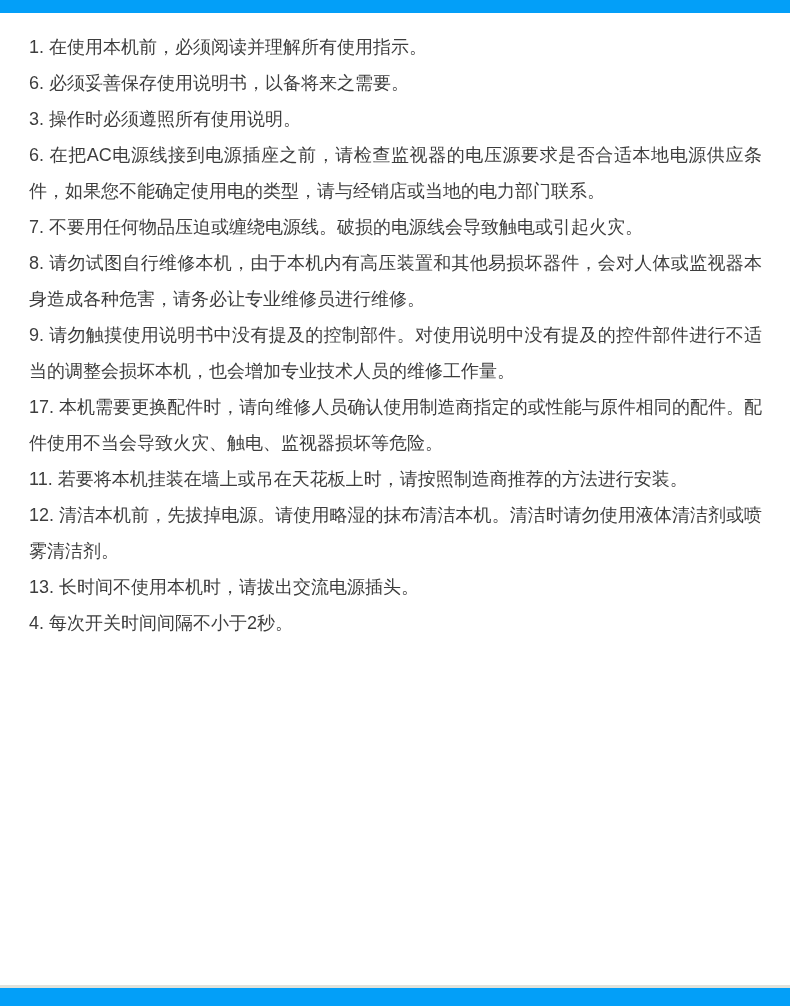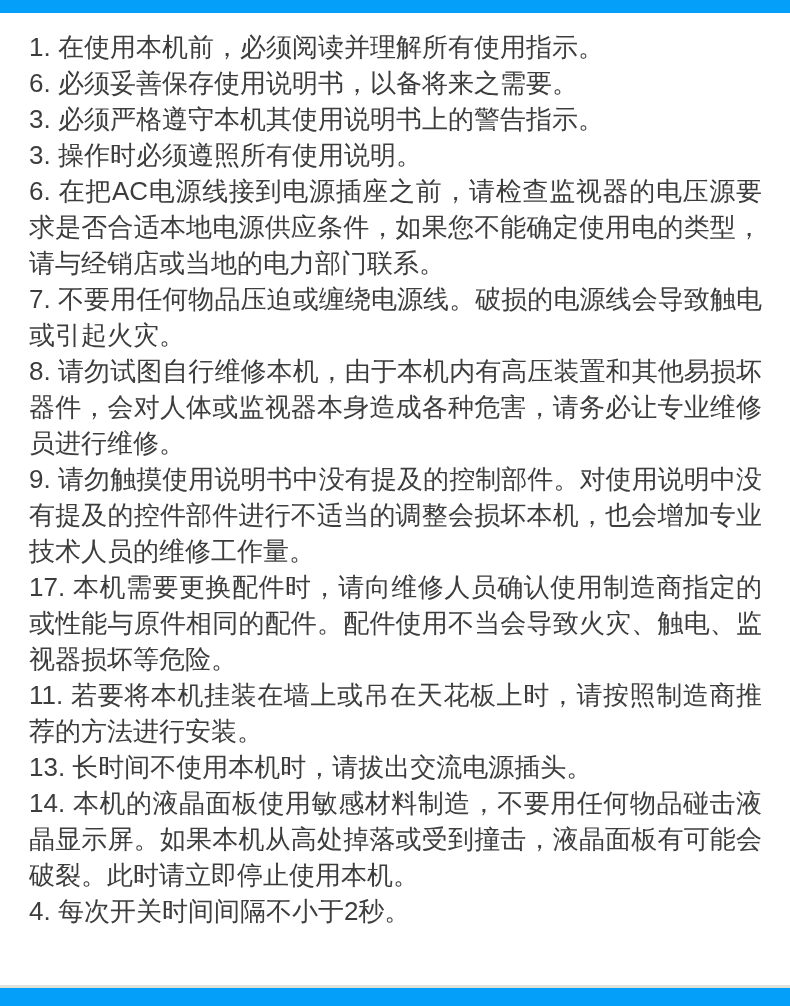--- a/index.html
+++ b/index.html
@@ -34,41 +34,40 @@
   }
   .content {
     position: absolute;
     top: 13px;
     left: 0;
     width: 733px;
     padding: 16px 28px 0 29px;
   }
   .item {
     margin: 0;
-    font-size: 26px;
+    font-size: 18px;
     line-height: 36px;
     color: #3d3d3d;
     text-align: justify;
     word-break: break-all;
   }
 </style>
 </head>
 <body>
 
 <div class="accent-bar-top"></div>
 
 <div class="content">
   <p class="item">1. 在使用本机前，必须阅读并理解所有使用指示。</p>
   <p class="item">6. 必须妥善保存使用说明书，以备将来之需要。</p>
-  <p class="item">3. 必须严格遵守本机其使用说明书上的警告指示。</p>
   <p class="item">3. 操作时必须遵照所有使用说明。</p>
   <p class="item">6. 在把AC电源线接到电源插座之前，请检查监视器的电压源要求是否合适本地电源供应条件，如果您不能确定使用电的类型，请与经销店或当地的电力部门联系。</p>
   <p class="item">7. 不要用任何物品压迫或缠绕电源线。破损的电源线会导致触电或引起火灾。</p>
   <p class="item">8. 请勿试图自行维修本机，由于本机内有高压装置和其他易损坏器件，会对人体或监视器本身造成各种危害，请务必让专业维修员进行维修。</p>
   <p class="item">9. 请勿触摸使用说明书中没有提及的控制部件。对使用说明中没有提及的控件部件进行不适当的调整会损坏本机，也会增加专业技术人员的维修工作量。</p>
   <p class="item">17. 本机需要更换配件时，请向维修人员确认使用制造商指定的或性能与原件相同的配件。配件使用不当会导致火灾、触电、监视器损坏等危险。</p>
   <p class="item">11. 若要将本机挂装在墙上或吊在天花板上时，请按照制造商推荐的方法进行安装。</p>
+  <p class="item">12. 清洁本机前，先拔掉电源。请使用略湿的抹布清洁本机。清洁时请勿使用液体清洁剂或喷雾清洁剂。</p>
   <p class="item">13. 长时间不使用本机时，请拔出交流电源插头。</p>
-  <p class="item">14. 本机的液晶面板使用敏感材料制造，不要用任何物品碰击液晶显示屏。如果本机从高处掉落或受到撞击，液晶面板有可能会破裂。此时请立即停止使用本机。</p>
   <p class="item">4. 每次开关时间间隔不小于2秒。</p>
 </div>
 
 <div class="accent-bar-bottom"></div>
 
 </body></html>

